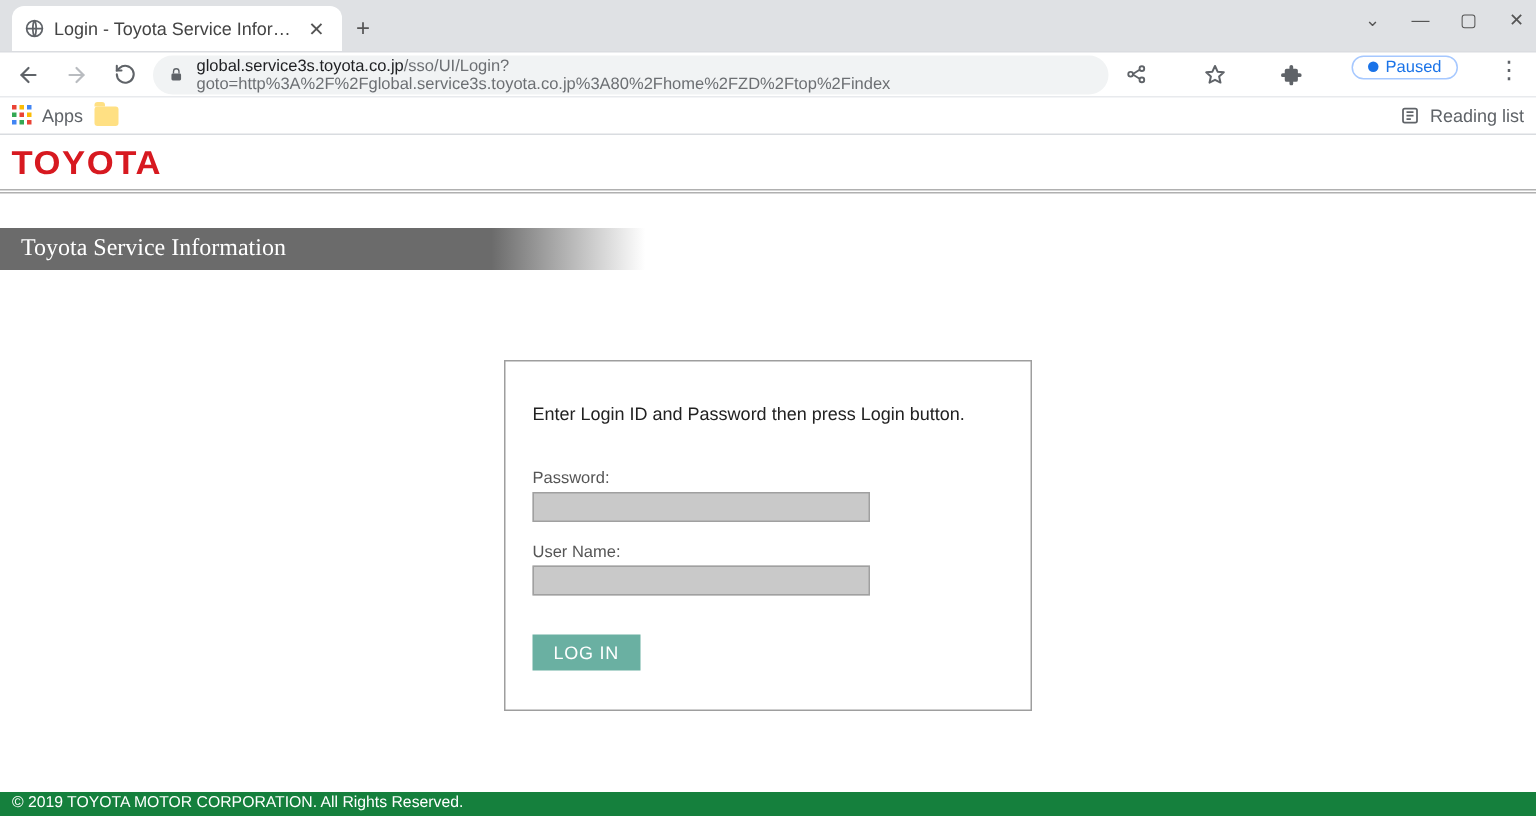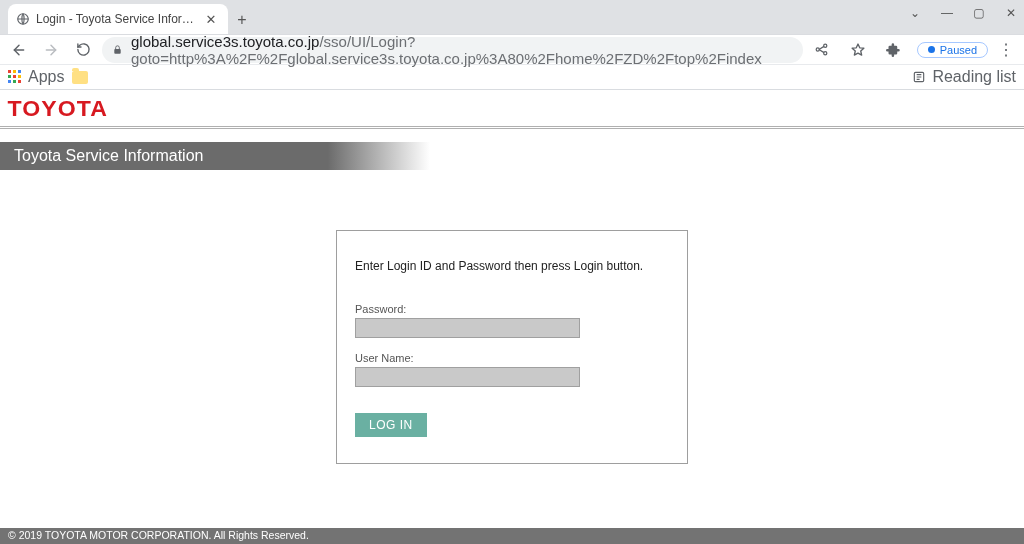--- a/index.html
+++ b/index.html
@@ -12,55 +12,55 @@
   .tab .title { white-space:nowrap; overflow:hidden; text-overflow:ellipsis; flex:1; }
   .tab .fav { width:14px; height:14px; display:flex; align-items:center; justify-content:center; }
   .tab .close { width:14px; height:14px; display:flex; align-items:center; justify-content:center; color:#555; font-size:13px; cursor:pointer; }
   .newtab { width:28px; height:28px; display:flex; align-items:center; justify-content:center; font-size:16px; color:#555; cursor:pointer; }
   .win-controls { position:absolute; right:6px; top:6px; display:flex; gap:18px; align-items:center; color:#555; }
   .win-controls span { width:14px; text-align:center; font-size:12px; cursor:pointer; }
 
   .toolbar { height:30px; background:#fff; border-top:1px solid #dadce0; display:flex; align-items:center; padding:0 6px; gap:6px; }
   .icon-btn { width:26px; height:26px; display:flex; align-items:center; justify-content:center; color:#5f6368; cursor:pointer; border-radius:50%; }
   .icon-btn.disabled { color:#b9bcc0; cursor:default; }
-  .omnibox { flex:1; height:26px; background:#f1f3f4; border-radius:14px; display:flex; align-items:center; padding:0 10px; gap:8px; font-size:15px; color:#6c6f73; }
+  .omnibox { flex:1; height:26px; background:#f1f3f4; border-radius:14px; display:flex; align-items:center; padding:0 10px; gap:8px; font-size:11px; color:#6c6f73; }
   .omnibox .host { color:#202124; }
   .omnibox .lock { color:#6c6f73; font-size:11px; }
-  .right-icons { display:flex; align-items:center; gap:10px; padding-right:4px; }
+  .right-icons { display:flex; align-items:flex-start; gap:26px; padding-right:4px; }
   .paused { border:1px solid #a6c8ff; color:#1a73e8; font-size:11px; padding:1px 10px; border-radius:12px; display:flex; align-items:center; gap:5px; cursor:pointer; }
   .paused .dot{ width:7px; height:7px; border-radius:50%; background:#1a73e8;}
   .dots { font-size:16px; color:#5f6368; cursor:pointer; }
 
-  .bookmarks { height:26px; background:#fff; border-top:1px solid #e8eaed; border-bottom:1px solid #d9dce0; display:flex; align-items:center; padding:0 8px; gap:8px; font-size:16px; color:#5f6368; }
+  .bookmarks { height:26px; background:#fff; border-top:1px solid #e8eaed; border-bottom:1px solid #d9dce0; display:flex; align-items:center; padding:0 8px; gap:8px; font-size:12px; color:#5f6368; }
   .bk-apps { display:flex; align-items:center; gap:6px; cursor:pointer; }
   .apps-grid { width:14px; height:14px; display:grid; grid-template-columns:repeat(3,3px); grid-template-rows:repeat(3,3px); gap:2px; }
   .apps-grid i:nth-child(1){background:#ea4335}.apps-grid i:nth-child(2){background:#fbbc05}.apps-grid i:nth-child(3){background:#4285f4}
   .apps-grid i:nth-child(4){background:#34a853}.apps-grid i:nth-child(5){background:#ea4335}.apps-grid i:nth-child(6){background:#fbbc05}
   .apps-grid i:nth-child(7){background:#4285f4}.apps-grid i:nth-child(8){background:#34a853}.apps-grid i:nth-child(9){background:#ea4335}
   .apps-grid i{display:block;}
   .folder { width:16px; height:13px; background:#ffe083; border-radius:2px; position:relative; cursor:pointer;}
   .folder:before{content:"";position:absolute;top:-3px;left:0;width:7px;height:3px;background:#ffe083;border-radius:2px 2px 0 0;}
   .reading { margin-left:auto; display:flex; align-items:center; gap:6px; cursor:pointer; }
 
   
   .page { position:relative; height:calc(544px - 34px - 30px - 26px); }
   .logo-row { padding:6px 10px 4px; border-bottom:3px double #b0b0b0; }
   .toyota-logo { font-family: Arial, sans-serif; font-weight:bold; font-size:22px; letter-spacing:1px; color:#d71920; transform:scaleX(1.05); display:inline-block;}
-  .band { margin-top:13px; height:28px; background:linear-gradient(to right, #6b6b6b 0%, #6b6b6b 32%, #ffffff 42%); display:flex; align-items:center; }
+  .band { margin-top:23px; height:28px; background:linear-gradient(to right, #6b6b6b 0%, #6b6b6b 32%, #ffffff 42%); display:flex; align-items:center;font-family:Liberation Serif, serif; }
   .band-title { color:#fff; font-size:16px; padding-left:14px; font-weight:400;}
 
   .login-box { width:352px; border:1px solid #9e9e9e; margin:60px auto 0; padding:28px 18px 26px; }
   .instruct { font-size:12px; font-weight:normal; color:#222; }
   .field { margin-top:30px; }
   .field + .field { margin-top:14px; }
   .field label { font-size:11px; color:#555; display:block; margin-bottom:3px; }
   .field input { width:225px; height:20px; background:#c9c9c9; border:1px solid #a0a0a0; padding:1px 4px; font-size:12px; }
   .login-btn { margin-top:26px; background:#6ab0a2; color:#fff; border:none; font-weight:normal; font-size:12px; letter-spacing:0.5px; padding:5px 14px; cursor:pointer; }
 
-  .footer { position:absolute; bottom:0; left:0; right:0; height:16px; background:#737373; color:#fff; font-size:10.5px; padding:1px 8px; }
+  .footer { position:absolute; bottom:0; left:0; right:0; height:16px; background:#15803d; color:#fff; font-size:10.5px; padding:1px 8px; }
 
   svg { display:block; }
 </style>
 </head>
 <body>
 
 <div class="chrome">
   <div class="tabbar">
     <div class="tab">
       <span class="fav">

